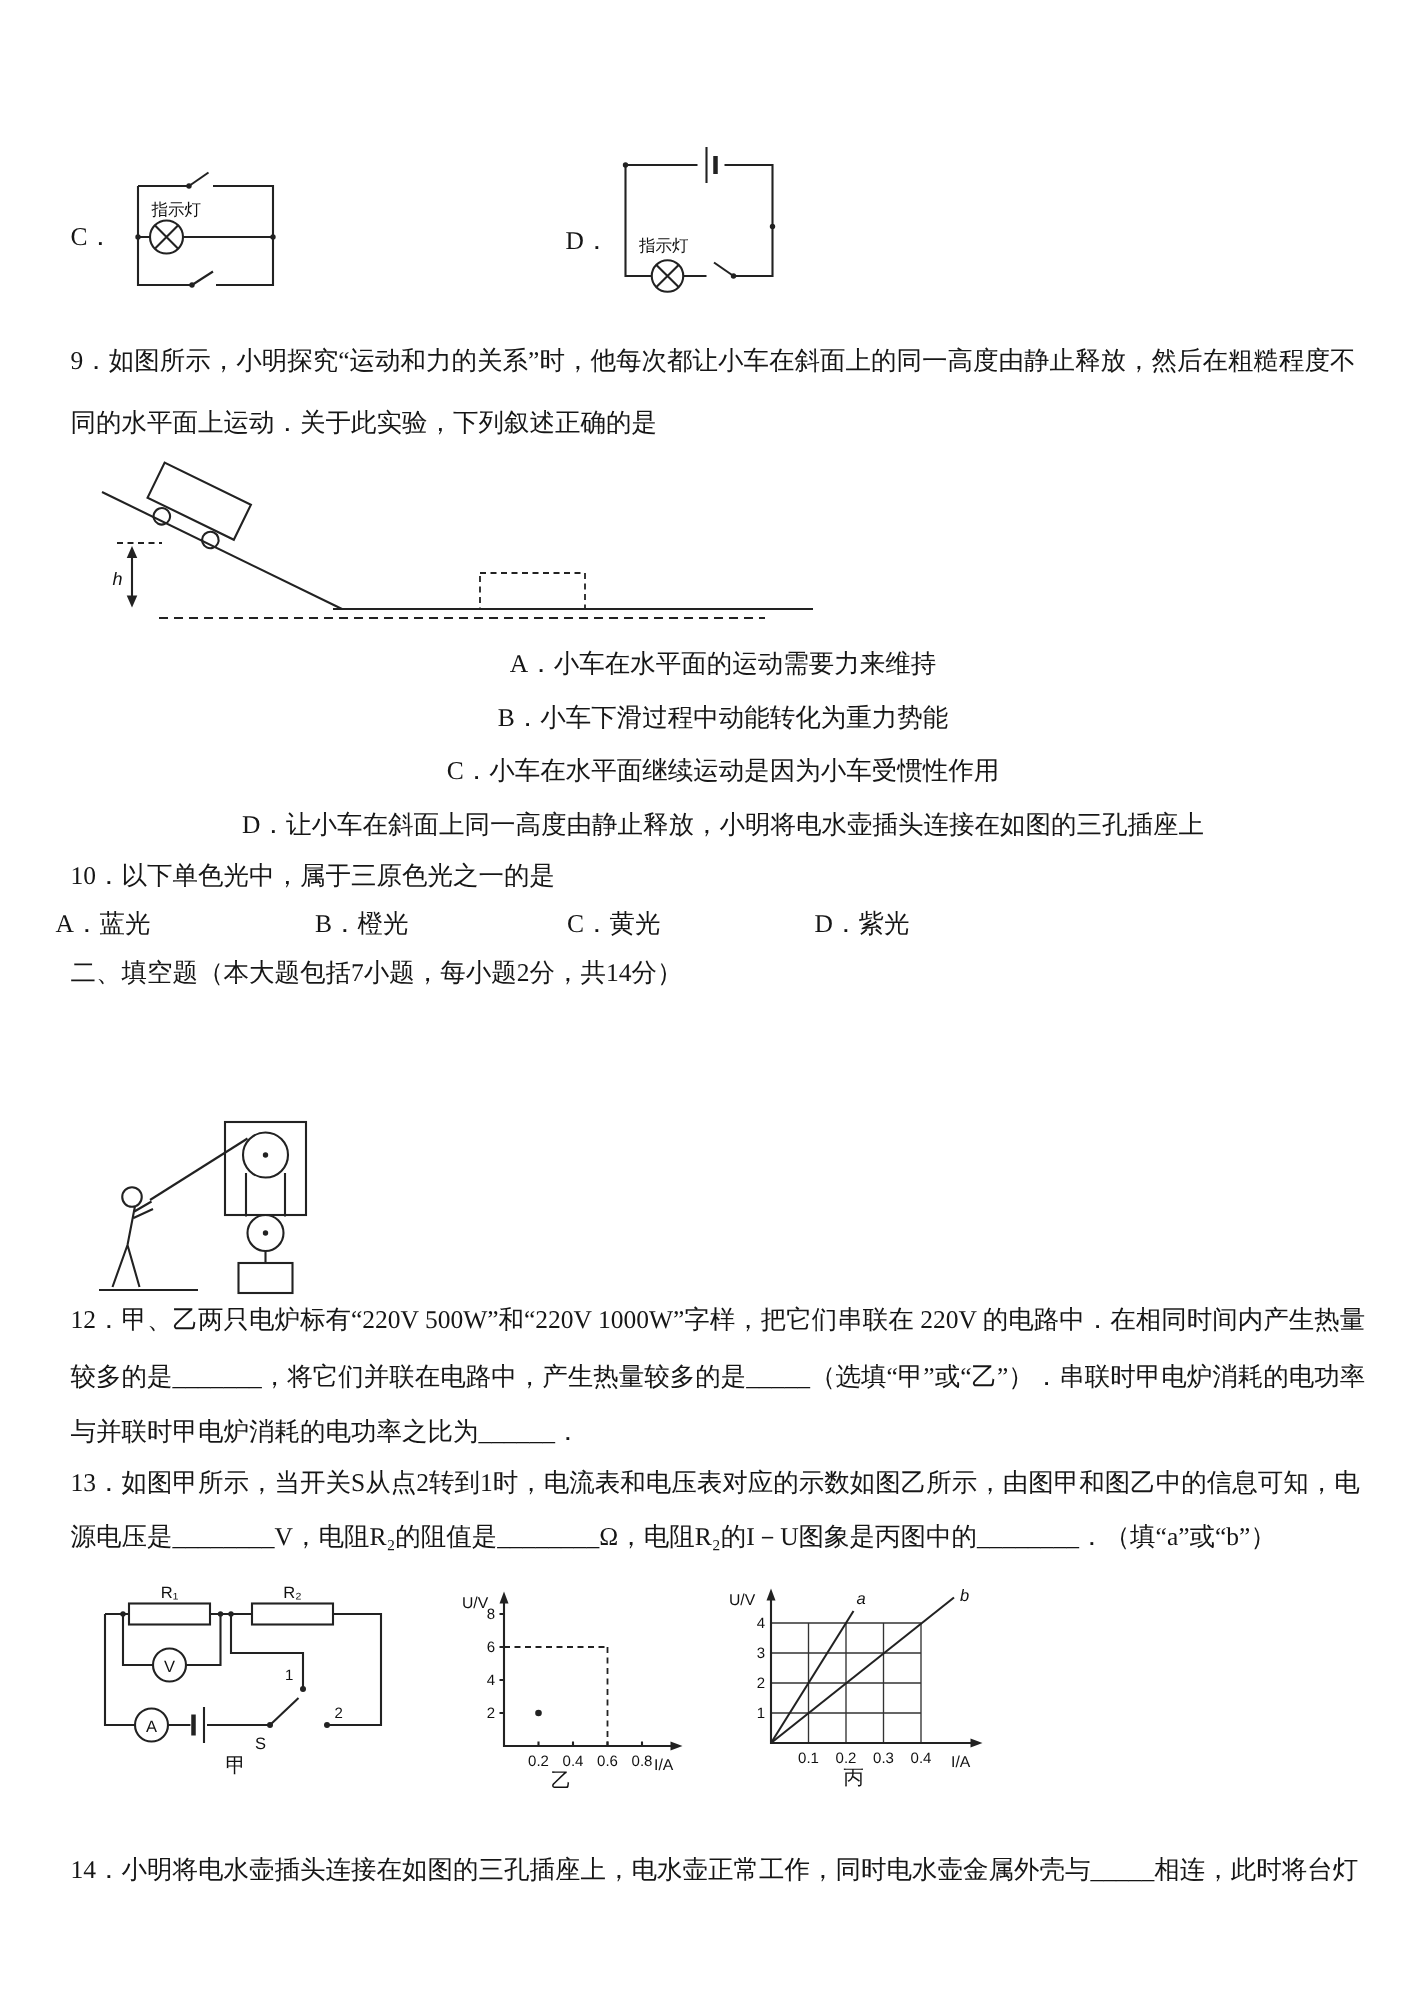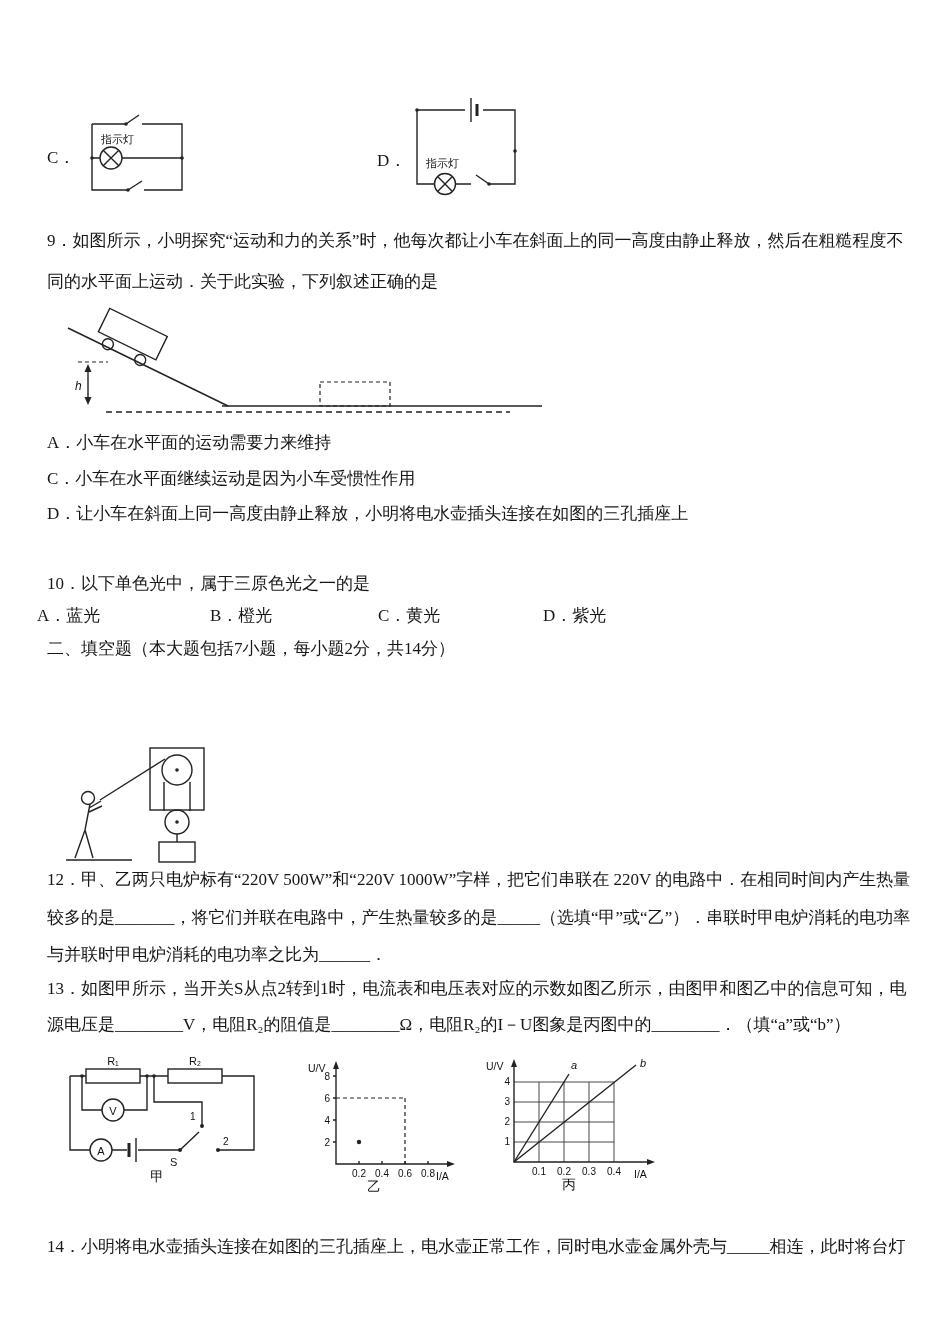--- a/index.html
+++ b/index.html
@@ -4,21 +4,21 @@
 <style>
   html,body{margin:0;padding:0;}
   body{
     width:950px;height:1344px;overflow:hidden;position:relative;
     background:#ffffff;color:#161616;
     font-family:"Liberation Serif","DejaVu Serif",serif;
   }
   .page{position:absolute;inset:0;background:#fff;}
   .abs{position:absolute;}
   .qtext{font-size:17px;line-height:40px;width:860px;text-align:left;}
-  .optline{font-size:17px;line-height:35.5px;}
+  .optline{font-size:17px;line-height:35.5px;text-align:center;}
   .opt-label{font-size:17px;}
   .inline-opt{font-size:17px;line-height:36px;}
   svg{overflow:visible;}
   svg .w{stroke:#222;stroke-width:1.4;fill:none;}
   svg .thin{stroke:#333;stroke-width:0.9;fill:none;}
   svg .thick{stroke:#222;stroke-width:3;fill:none;}
   svg .dash{stroke:#222;stroke-width:1.2;fill:none;stroke-dasharray:4 3;}
   svg .dash2{stroke:#222;stroke-width:1.3;fill:none;stroke-dasharray:6 4;}
   svg .dot{fill:#222;stroke:none;}
   svg .tri{fill:#222;stroke:none;}
@@ -86,20 +86,21 @@
       <path class="tri" d="M38,93 L34.5,85 L41.5,85 Z"></path>
     </g>
     <text x="25" y="78" font-size="12" font-style="italic">h</text>
     <path class="w" d="M172,94 H492"></path>
     <path class="dash2" d="M56,100 H460"></path>
     <rect class="dash" x="270" y="70" width="70" height="24"></rect>
   </svg>
 
   <div class="abs" style="left:47px;top:425px;width:870px;">
     <div class="optline">A．小车在水平面的运动需要力来维持</div>
+    <div class="optline">B．小车下滑过程中动能转化为重力势能</div>
     <div class="optline">C．小车在水平面继续运动是因为小车受惯性作用</div>
     <div class="optline">D．让小车在斜面上同一高度由静止释放，小明将电水壶插头连接在如图的三孔插座上</div>
   </div>
 
   <div class="abs qtext" style="left:47px;top:566px;line-height:36px;">10．以下单色光中，属于三原色光之一的是</div>
   <span class="abs inline-opt" style="left:37px;top:598px;">A．蓝光</span>
   <span class="abs inline-opt" style="left:210px;top:598px;">B．橙光</span>
   <span class="abs inline-opt" style="left:378px;top:598px;">C．黄光</span>
   <span class="abs inline-opt" style="left:543px;top:598px;">D．紫光</span>
 

